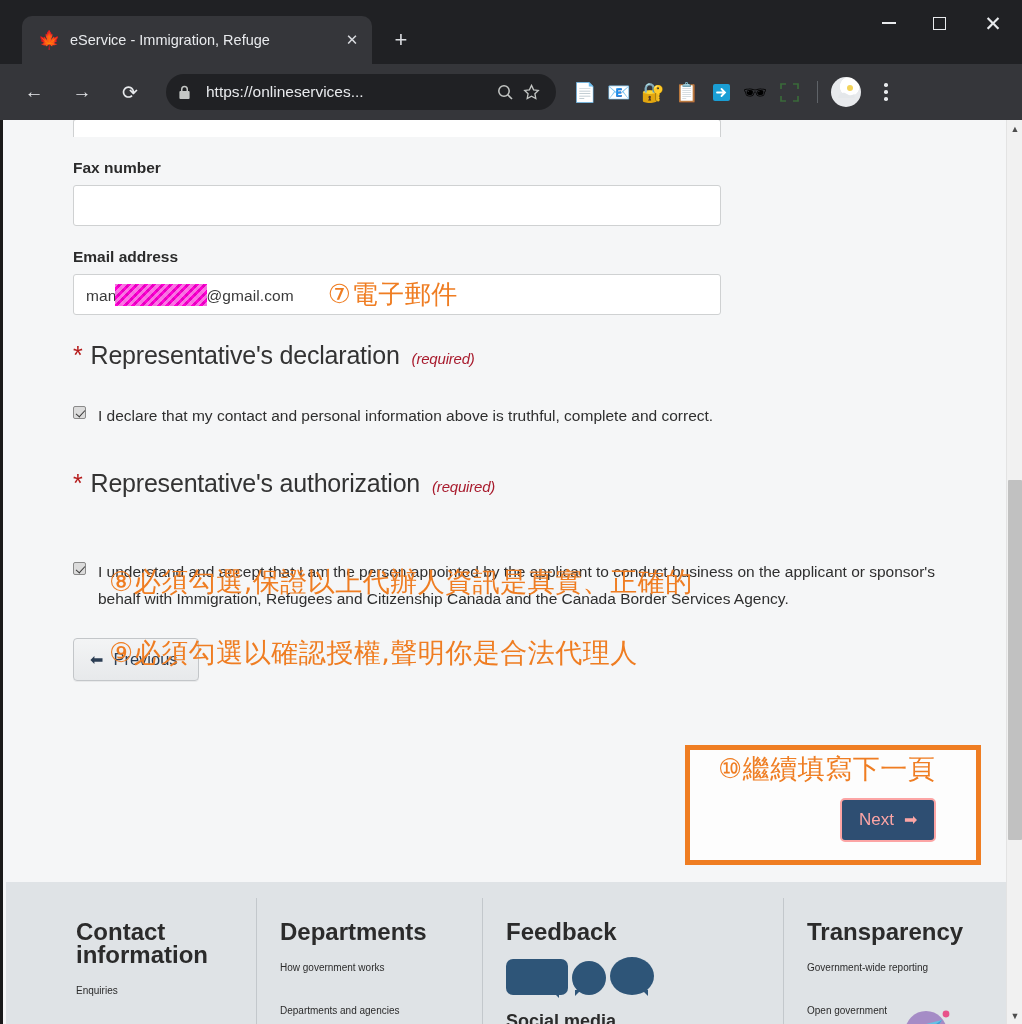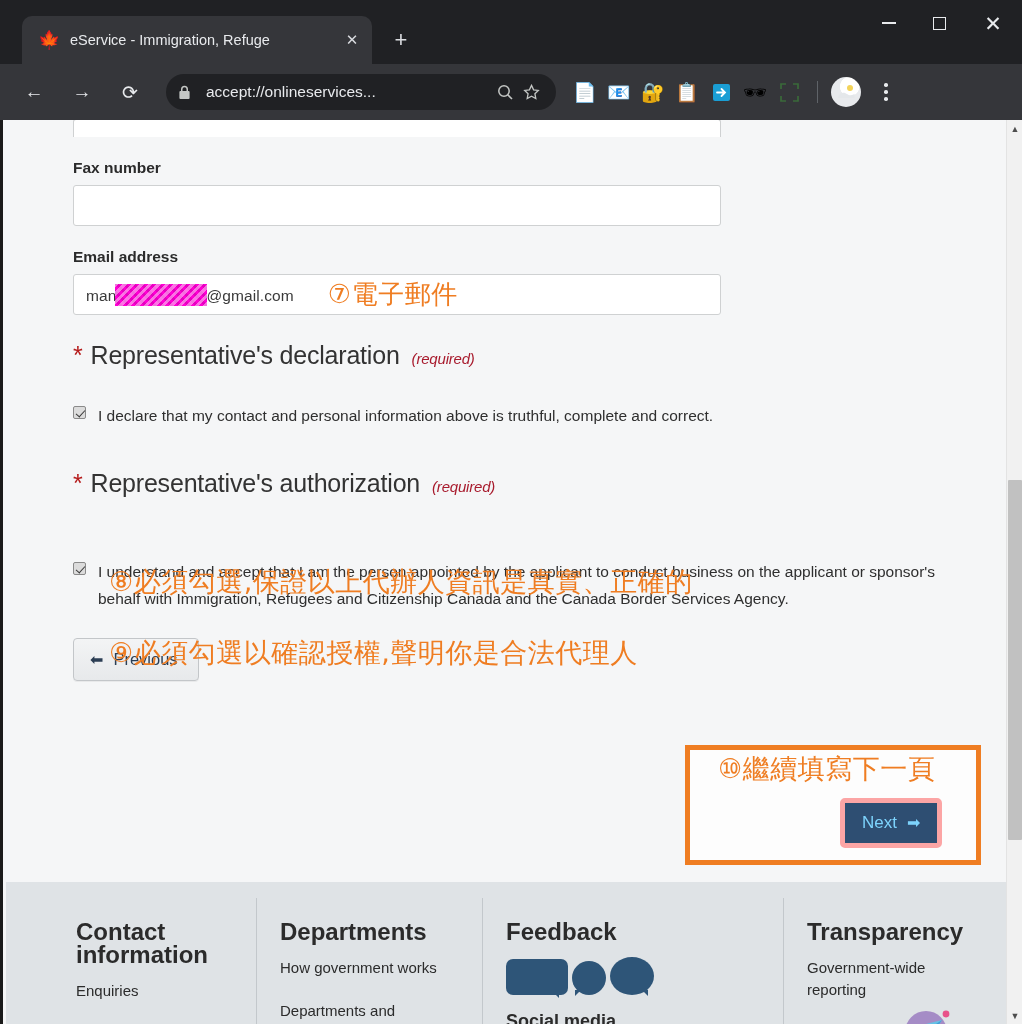--- a/index.html
+++ b/index.html
@@ -169,22 +169,22 @@
   .btn-prev {
     display: inline-flex; align-items: center; gap: 10px;
     background: linear-gradient(#f3f4f5, #e7e9eb);
     border: 1px solid #c3c6c9; border-radius: 4px;
     padding: 11px 20px 11px 16px; font-size: 16.5px; color: #2b3e54;
     box-shadow: 0 1px 0 rgba(0,0,0,.05);
   }
   .btn-next {
     position: absolute; left: 150px; top: 48px;
     display: inline-flex; align-items: center; gap: 10px;
-    background: #2e4e72; border: 5px solid #fca5a5; border-radius: 5px;
-    padding: 10px 17px; font-size: 17px; color: #7dd3fc;
+    background: #2e4e72; border: 2px solid #fca5a5; border-radius: 5px;
+    padding: 10px 17px; font-size: 17px; color: #fca5a5;
   }
   .arrow { font-size: 16px; line-height: 1; }
 
   
   #footer {
     position: absolute; left: 3px; top: 762px; width: 1003px; height: 142px;
     background: #dfe3e6; display: flex; padding: 38px 0 0 0;
   }
   .fcol { padding: 0 24px; position: relative; }
   .fcol + .fcol::before {
@@ -193,21 +193,21 @@
   }
   #fc1 { width: 250px; padding-left: 70px; }
   #fc2 { width: 226px; }
   #fc3 { width: 226px; }
   #fc4 { width: 301px; }
   .fhead {
     font-size: 24px; font-weight: bold; color: #2b2b2b; line-height: 23px;
     margin-bottom: 14px;
   }
   .flink {
-    display: block; font-size: 15px; color: #2b2b2b;
+    display: block; font-size: 10px; color: #2b2b2b;
     line-height: 22px; margin-bottom: 21px; max-width: 190px;
   }
   .fhead-sm { font-size: 18px; font-weight: bold; color: #2b2b2b; margin: 16px 0 6px; }
 
   
   .bubbles { display: flex; align-items: flex-end; gap: 4px; margin-top: 4px; }
   .bub1 { width: 62px; height: 36px; background: #2e5578; border-radius: 7px; position: relative; }
   .bub1::after{content:"";position:absolute;right:9px;bottom:-9px;border:6px solid transparent;border-top-color:#2e5578;border-right:0;}
   .bub2 { width: 34px; height: 34px; background: #2e5578; border-radius: 50%; position: relative; }
   .bub2::after{content:"";position:absolute;left:3px;bottom:-7px;border:6px solid transparent;border-top-color:#2e5578;border-left:0;}
@@ -267,21 +267,21 @@
     <div class="nav-btn">←</div>
     <div class="nav-btn">→</div>
     <div class="nav-btn">⟳</div>
 
     <div id="omnibox">
       <span id="lock-icon">
         <svg width="13" height="15" viewBox="0 0 13 15">
             <path d="M3 6V4.2A3.5 3.5 0 0 1 10 4.2V6h.6a1 1 0 0 1 1 1v6a1 1 0 0 1-1 1H2.4a1 1 0 0 1-1-1V7a1 1 0 0 1 1-1H3zm1.5 0h4V4.2a2 2 0 0 0-4 0V6z" fill="#c4c7c5"></path>
           </svg>
       </span>
-      <span id="omnibox-url">accept://onlineservices...</span>
+      <span id="omnibox-url">https://onlineservices...</span>
       <span class="omni-icon">
         <svg width="17" height="17" viewBox="0 0 17 17">
             <circle cx="7" cy="7" r="5.2" fill="none" stroke="#c4c7c5" stroke-width="1.5"></circle>
             <line x1="10.8" y1="10.8" x2="15" y2="15" stroke="#c4c7c5" stroke-width="1.6"></line>
           </svg>
       </span>
       <span class="omni-icon">
         <svg width="17" height="17" viewBox="0 0 17 17">
             <path d="M8.5 1.4l2.1 4.4 4.7.6-3.4 3.3.9 4.8-4.3-2.3-4.3 2.3.9-4.8L1.7 6.4l4.7-.6z" fill="none" stroke="#c4c7c5" stroke-width="1.3"></path>
           </svg>

